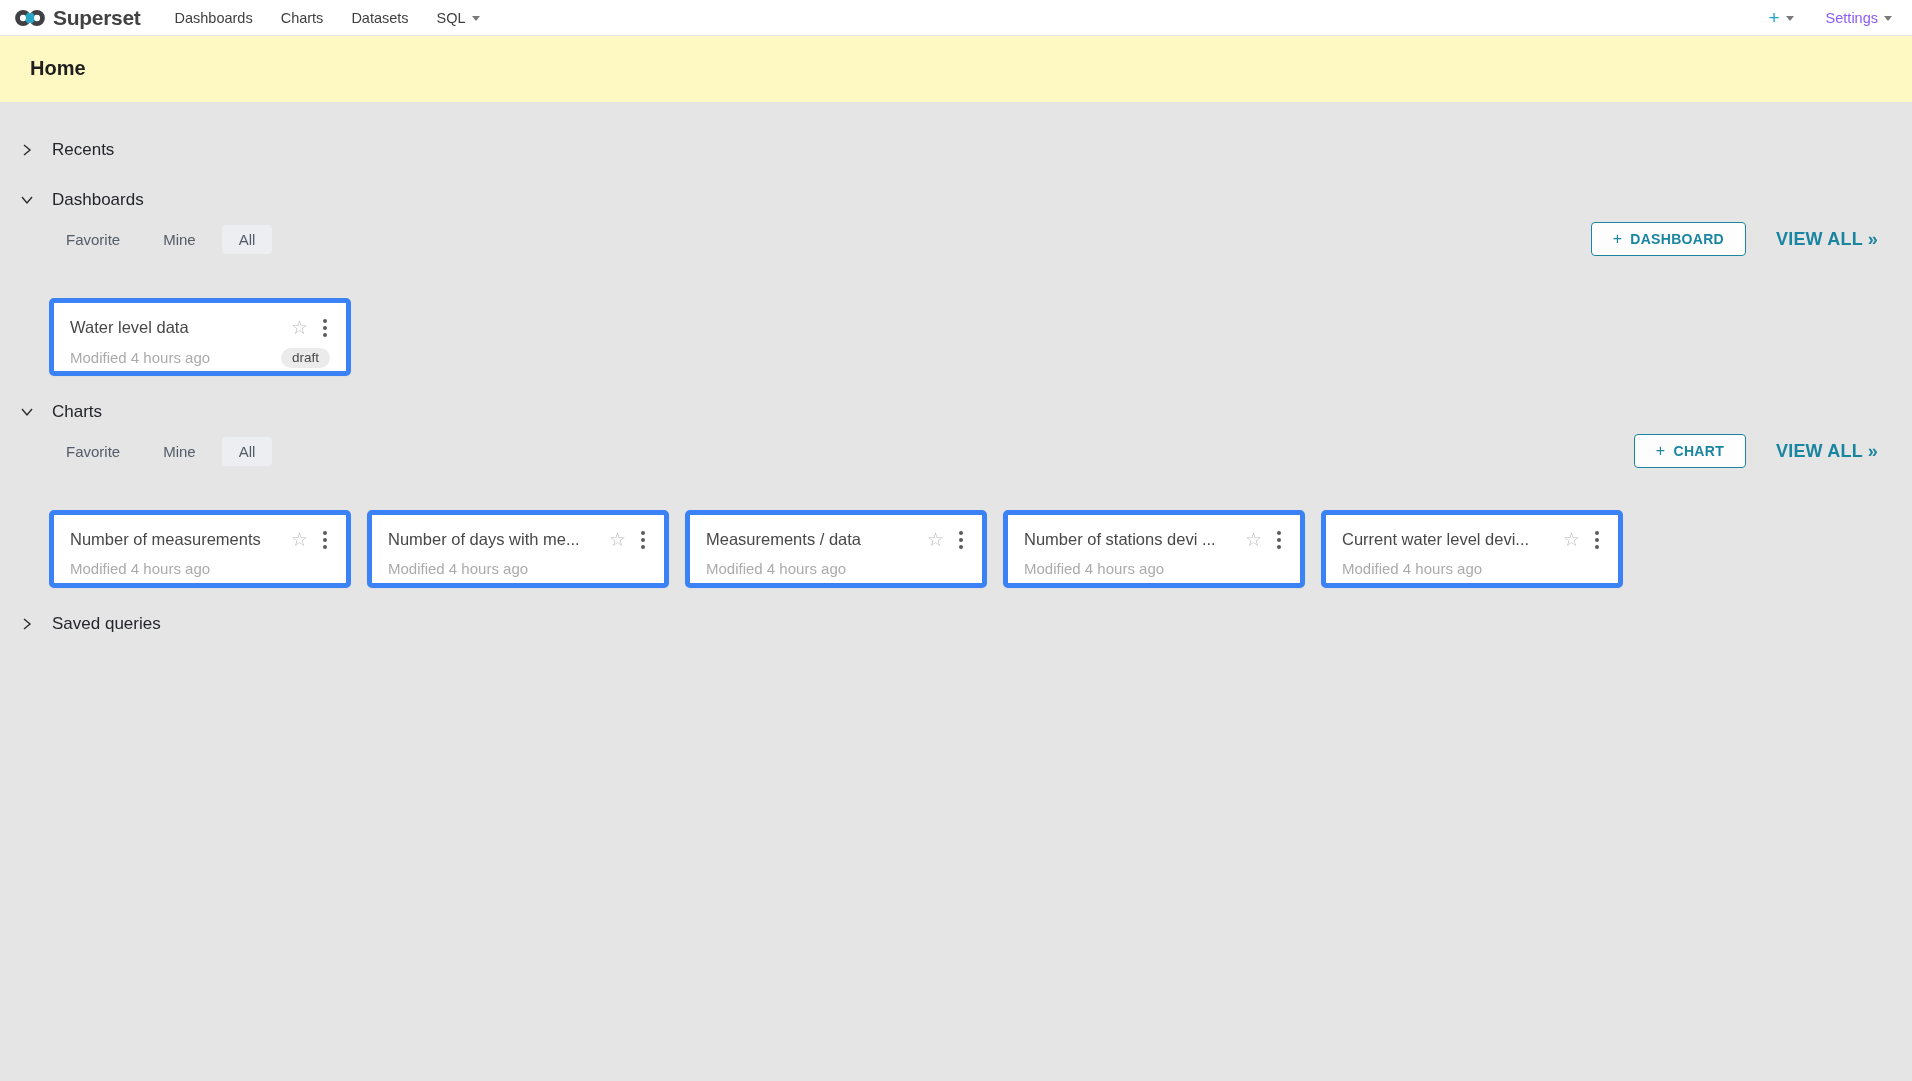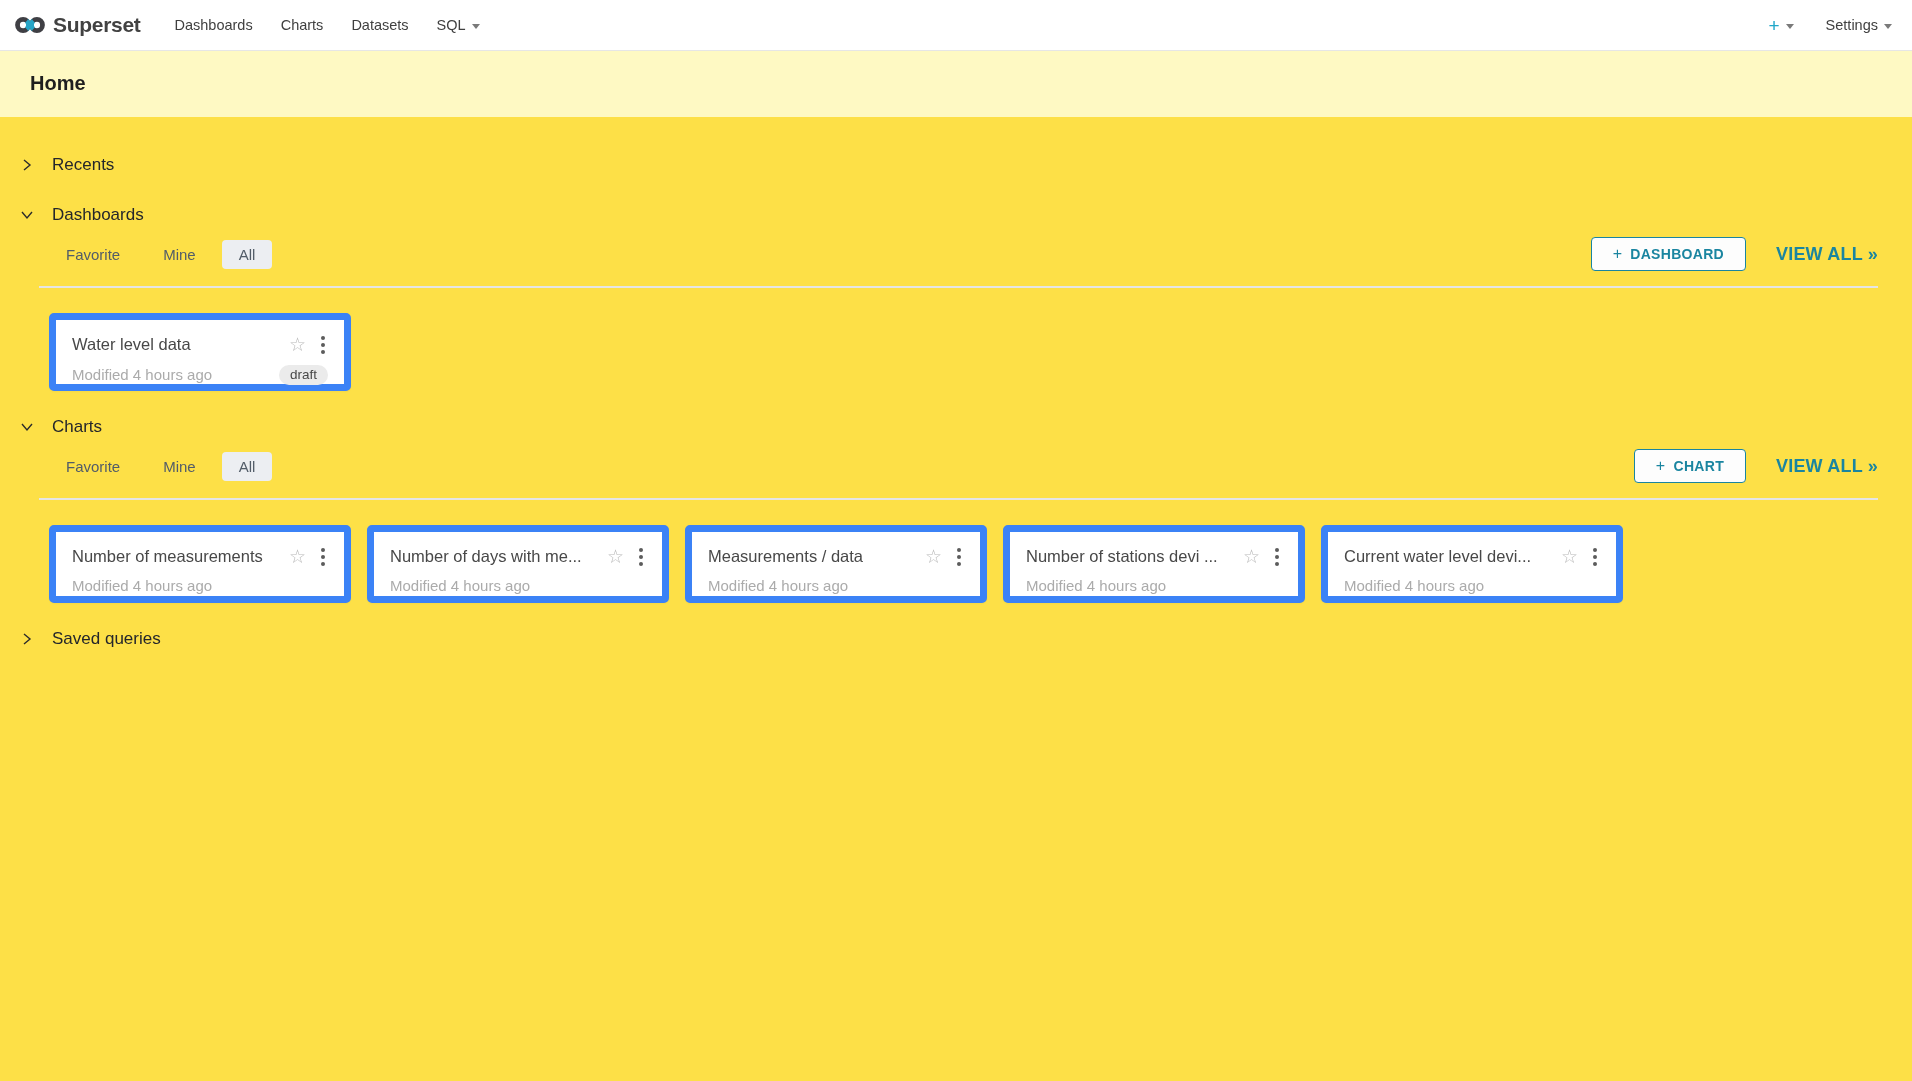--- a/index.html
+++ b/index.html
@@ -8,21 +8,21 @@
     font-family: "Liberation Sans", "DejaVu Sans", sans-serif;
     background: #ffffff;
     color: #484848;
     display: flex;
     flex-direction: column;
     overflow: hidden;
   }
 
   
   .navbar {
-    height: 51px;
+    height: 36px;
     background: #fff;
     border-bottom: 1px solid #e6e6e6;
     display: flex;
     align-items: center;
     padding: 0 14px 0 13px;
     flex: 0 0 auto;
   }
   .brand { display: flex; align-items: center; cursor: pointer; }
   .brand-logo { width: 34px; height: 22px; margin-right: 6px; }
   .brand-name { font-size: 21px; font-weight: 700; color: #424242; letter-spacing: -0.3px; }
@@ -48,37 +48,37 @@
   }
   .nav-spacer { flex: 1; }
   .nav-plus {
     display: flex; align-items: center;
     cursor: pointer;
     padding: 0 10px;
   }
   .nav-plus-glyph { color: #20a7c9; font-size: 19px; font-weight: 400; line-height: 1; }
   .nav-settings {
     display: flex; align-items: center;
-    font-size: 14.5px; color: #404040;
+    font-size: 14.5px; color: #8b5cf6;
     cursor: pointer;
     padding: 0 6px 0 22px;
   }
 
   
   .page-header {
     background: #fef9c3;
     padding: 21px 30px 22px 30px;
     flex: 0 0 auto;
   }
   .page-title { font-size: 20px; font-weight: 700; color: #1f1f1f; }
 
   
   .content {
     flex: 1 1 auto;
-    background: #fde047;
+    background: #e5e5e5;
     padding: 26px 34px 0 15px;
     overflow: hidden;
   }
   .section { margin-bottom: 6px; }
   .section-header {
     display: flex; align-items: center;
     padding: 12px 0 12px 2px;
     cursor: pointer;
   }
   .chev { width: 20px; height: 20px; margin-right: 15px; flex: 0 0 auto; display: flex; align-items: center; justify-content: center; }
@@ -133,21 +133,21 @@
 
   
   .card-row {
     display: flex;
     margin: 25px 0 14px 12px;
   }
   .card {
     width: 302px;
     height: 78px;
     background: #fff;
-    border: 7px solid #3b82f6;
+    border: 5px solid #3b82f6;
     border-radius: 5px;
     box-shadow: 0 1px 2px rgba(0,0,0,0.03);
     margin-right: 16px;
     padding: 13px 16px 12px 16px;
     cursor: pointer;
     flex: 0 0 auto;
   }
   .card-top { display: flex; align-items: center; }
   .card-title {
     flex: 1;

